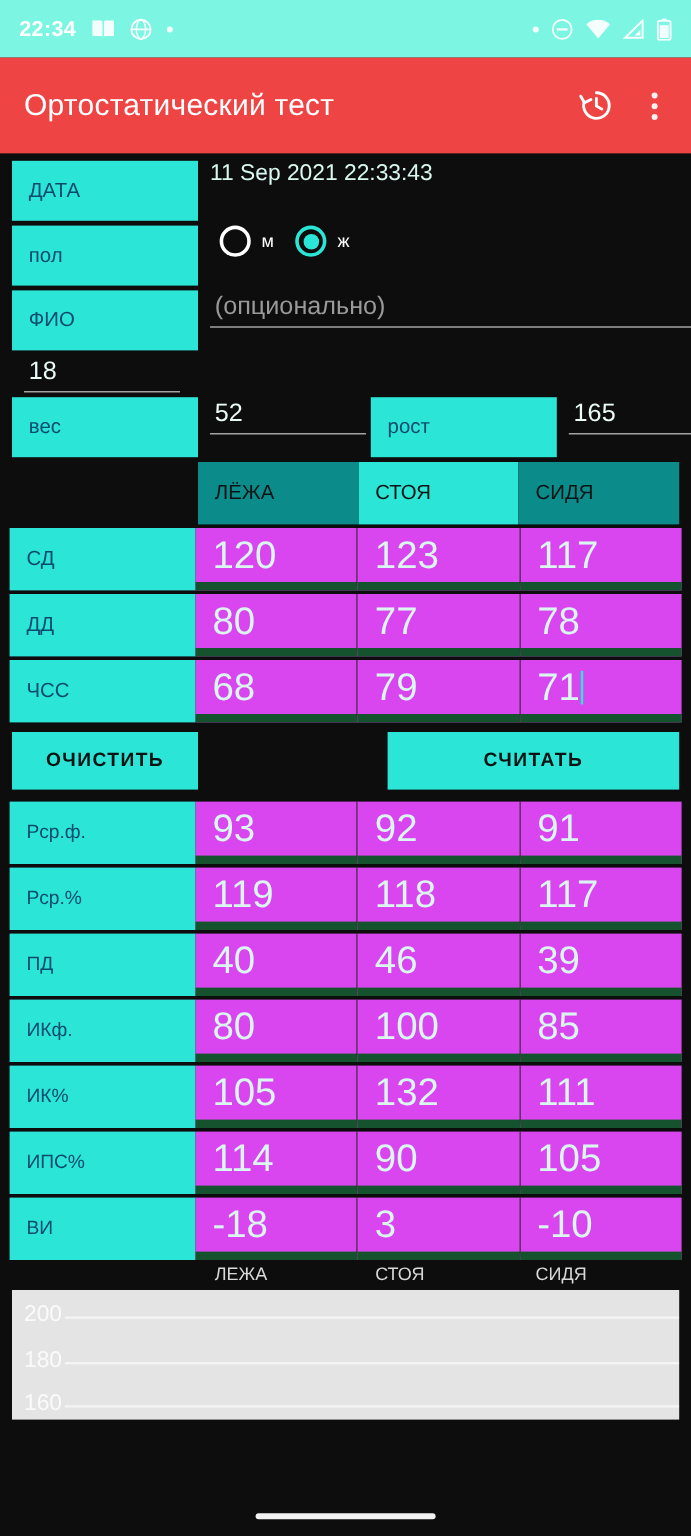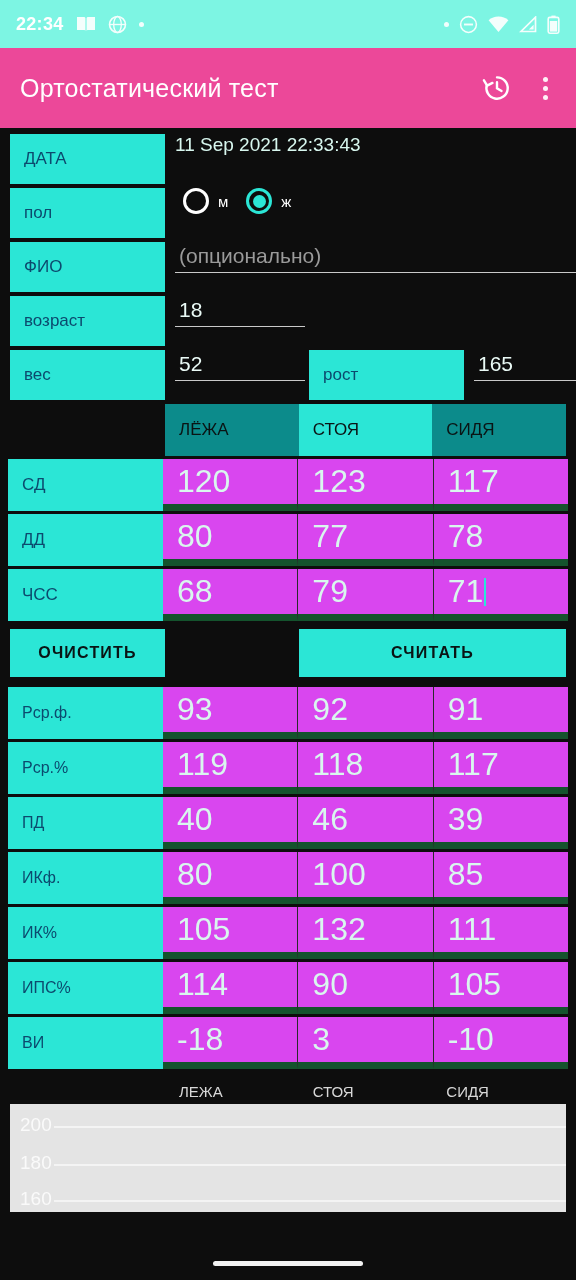--- a/index.html
+++ b/index.html
@@ -16,21 +16,21 @@
     display:flex; align-items:center; padding:0 16px;
   }
   .sb-left { display:flex; align-items:center; gap:12px; }
   .sb-right { margin-left:auto; display:flex; align-items:center; gap:10px; }
   .sb-time { color:#ffffff; font-size:18px; font-weight:bold; letter-spacing:.3px; }
   .sb-ic { display:block; opacity:.92; }
   .sb-dot { width:5px; height:5px; border-radius:50%; background:#ffffff; opacity:.9; }
 
   
   .appbar {
-    height:80px; background:#ec4899;
+    height:80px; background:#ef4444;
     display:flex; align-items:center; padding:0 20px;
   }
   .appbar-title { color:#ffffff; font-size:25px; letter-spacing:.2px; }
   .appbar-actions { margin-left:auto; display:flex; align-items:center; gap:22px; }
   .kebab { display:flex; flex-direction:column; gap:4px; padding:6px 8px; }
   .kebab i { width:5px; height:5px; border-radius:50%; background:#ffffff; display:block; opacity:.92; }
 
   
   .content { background:#0d0d0d; padding-top:6px; }
 
@@ -80,32 +80,32 @@
   .hdr {
     flex:1; min-height:52px; display:flex; align-items:center; padding:8px 14px;
     background:#0C8B8B; color:#0a1414; font-size:17px;
   }
   .hdr.active { background:#2BE6D6; }
 
   .caret { display:inline-block; width:2px; height:28px; background:#2BE6D6;
            margin-left:1px; vertical-align:middle; }
 
   
-  .btn-row { display:flex; padding:0 10px; margin:8px 0 10px 0; gap:0; }
+  .btn-row { display:flex; padding:0 10px; margin:8px 0 10px 0; gap:12px; }
   .btn {
     background:#2BE6D6; color:#0a1414; border:none;
     font-size:16px; font-weight:bold; letter-spacing:1.2px;
     padding:15px 10px; cursor:pointer; font-family:"Liberation Sans", sans-serif;
   }
   .btn-clear { width:155px; flex:0 0 155px; }
   .btn-gap { width:134px; flex:0 0 134px; }
   .btn-calc { flex:1; }
 
   
-  .axis-row { display:flex; padding:0 10px; margin-top:14px;align-items:flex-end; }
+  .axis-row { display:flex; padding:0 10px; margin-top:4px;align-items:flex-end; }
   .axis-spacer { width:155px; flex:0 0 155px; }
   .axis-lbl { flex:1; color:#d8d8d8; font-size:15px; padding-left:14px; }
 
   
   .chart-outer { padding:4px 10px 0 10px; }
   .chart {
     position:relative; height:108px; background:#E4E4E4; overflow:hidden;
   }
   .gridline { position:absolute; left:44px; right:0; height:2px; background:#f4f4f4; }
   .ytick { position:absolute; left:10px; color:#fafafa; font-size:19px; }
@@ -197,21 +197,20 @@
     </div>
 
     <div class="row">
       <div class="lbl">ФИО</div>
       <div class="fieldwrap">
         <input class="inputline wide" type="text" placeholder="(опционально)" style="">
       </div>
     </div>
 
     <div class="row">
-      <div class="lbl">возраст</div>
       <div class="fieldwrap">
         <input class="inputline" type="text" value="18" style="">
       </div>
     </div>
 
     <div class="row">
       <div class="lbl">вес</div>
       <div class="fieldwrap">
         <input class="inputline" type="text" value="52" style="">
       </div>

